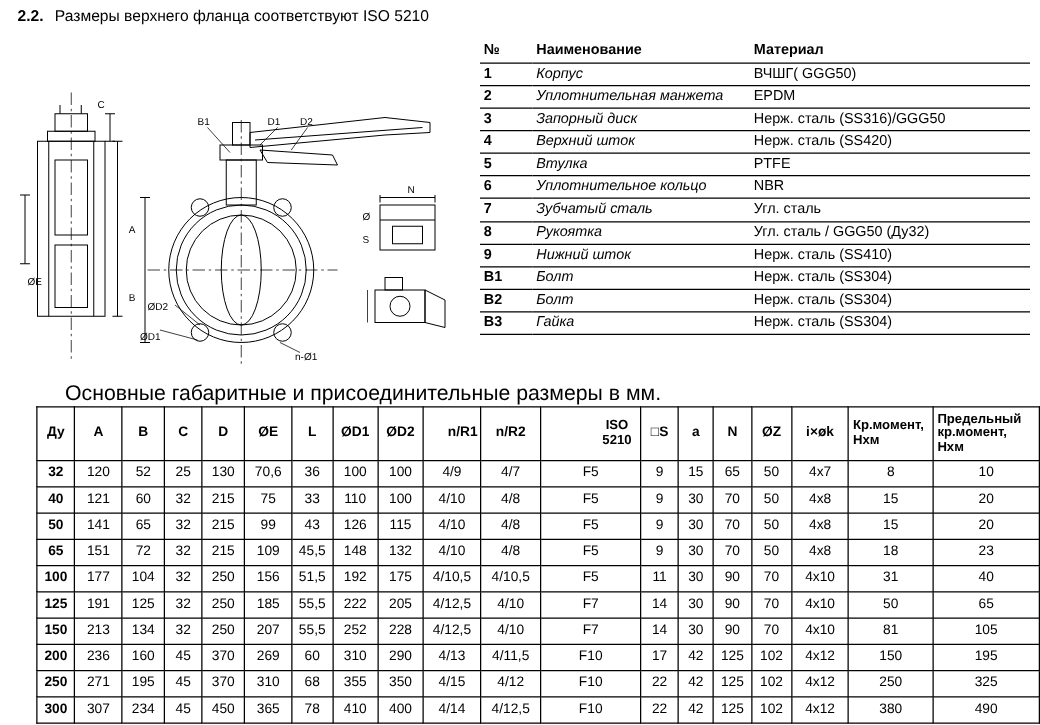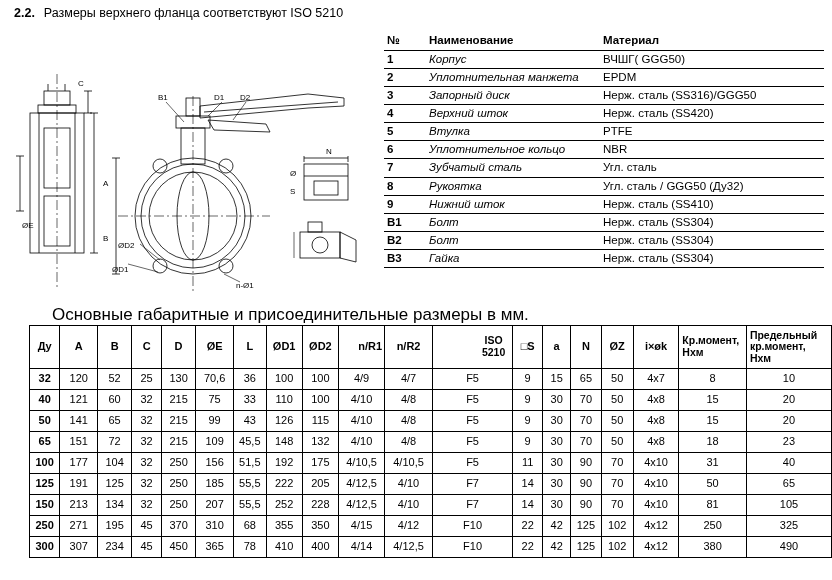--- a/index.html
+++ b/index.html
@@ -462,20 +462,41 @@
           <td>F7</td>
           <td>14</td>
           <td>30</td>
           <td>90</td>
           <td>70</td>
           <td>4x10</td>
           <td>81</td>
           <td>105</td>
         </tr>
         <tr>
+          <td>200</td>
+          <td>236</td>
+          <td>160</td>
+          <td>45</td>
+          <td>370</td>
+          <td>269</td>
+          <td>60</td>
+          <td>310</td>
+          <td>290</td>
+          <td>4/13</td>
+          <td>4/11,5</td>
+          <td>F10</td>
+          <td>17</td>
+          <td>42</td>
+          <td>125</td>
+          <td>102</td>
+          <td>4x12</td>
+          <td>150</td>
+          <td>195</td>
+        </tr>
+        <tr>
           <td>250</td>
           <td>271</td>
           <td>195</td>
           <td>45</td>
           <td>370</td>
           <td>310</td>
           <td>68</td>
           <td>355</td>
           <td>350</td>
           <td>4/15</td>

